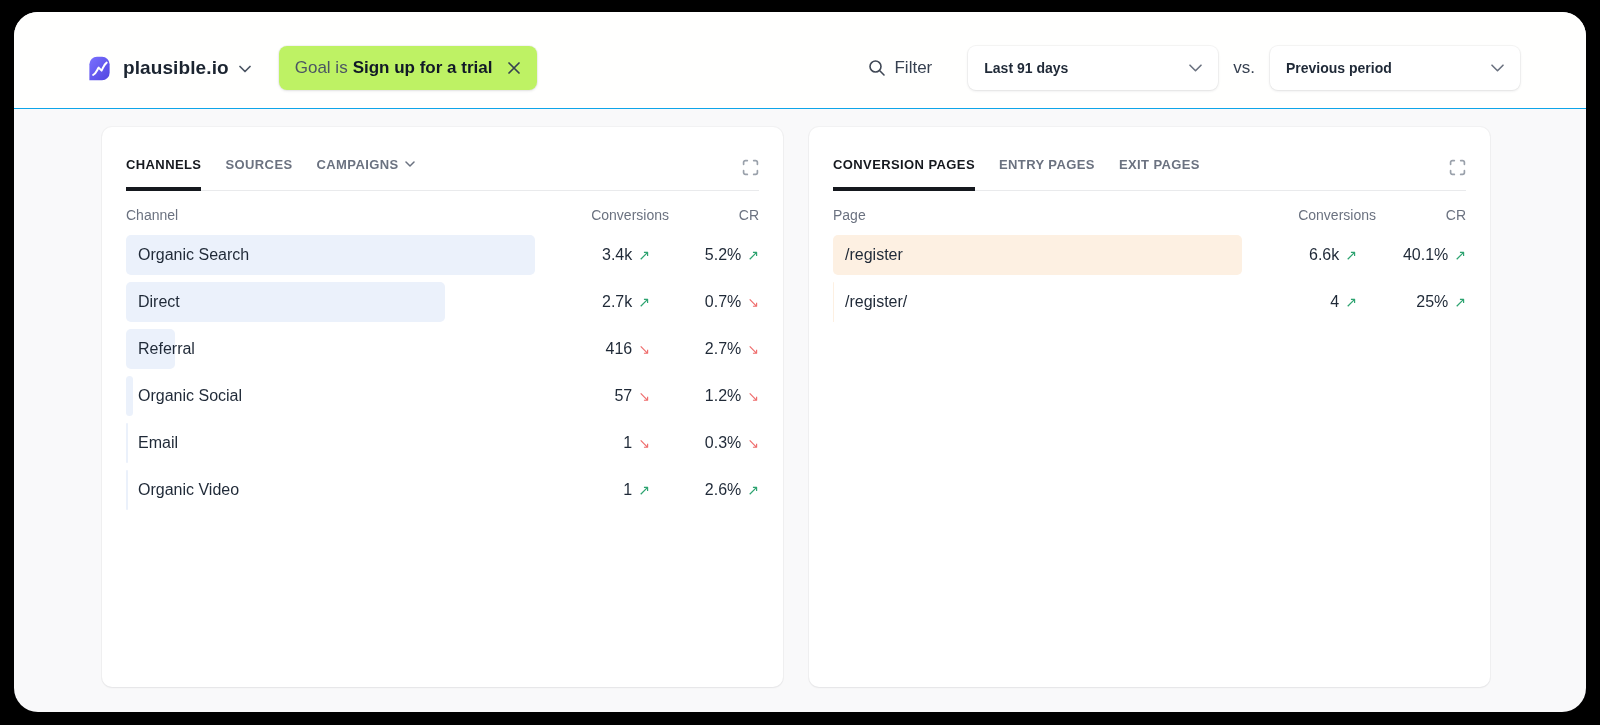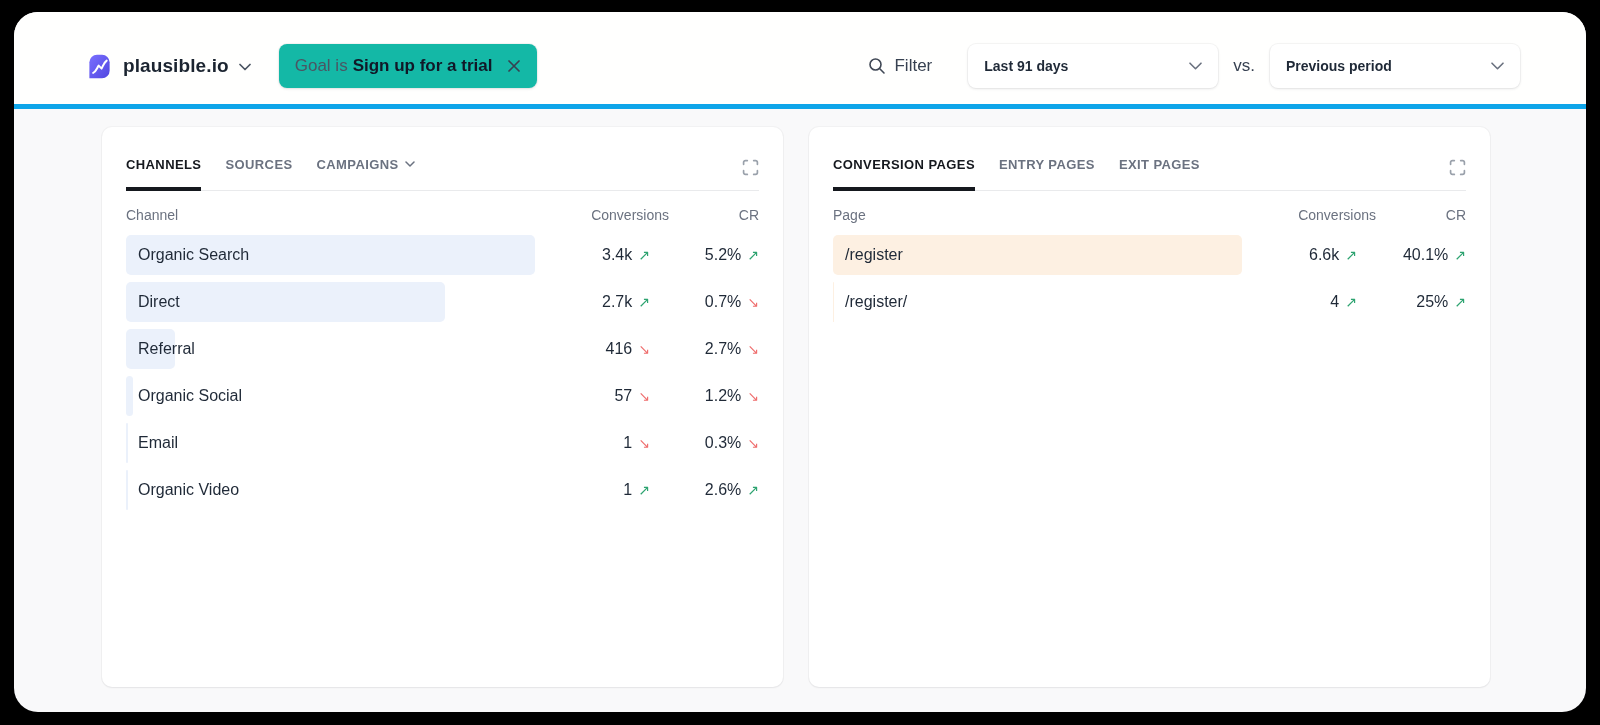--- a/index.html
+++ b/index.html
@@ -3,28 +3,28 @@
 <meta charset="utf-8">
 <style>
   * { margin:0; padding:0; box-sizing:border-box; }
   html,body { width:1600px; height:725px; background:#000; font-family:"Liberation Sans","DejaVu Sans",sans-serif; }
   .frame {
     position:absolute; left:14px; top:12px; width:1572px; height:700px;
     background:#f9f9fa; border-radius:24px; overflow:hidden;
   }
   
   .topbar {
-    height:97px; background:#fffffe; border-bottom:5px solid #0ea5e9;
+    height:97px; background:#fffffe; border-bottom:1px solid #0ea5e9;
     display:flex; align-items:center; padding:16px 66px 0 72px;
   }
   .site-picker { display:flex; align-items:center; gap:10px; cursor:pointer; }
   .site-name { font-size:19px; font-weight:700; color:#1b2430; letter-spacing:.1px; }
   .chev { flex:0 0 auto; }
   .chip {
-    margin-left:28px; height:44px; background:#14b8a6; border-radius:8px;
+    margin-left:28px; height:44px; background:#bef264; border-radius:8px;
     box-shadow:0 1px 3px rgba(16,24,40,.10), 0 0 0 1px rgba(16,24,40,.035);
     display:flex; align-items:center; padding:0 16px; gap:5px; font-size:17px; color:#4b5563; cursor:pointer;text-align:center;
   }
   .chip b { color:#111827; font-weight:700; }
   .chip .x { margin-left:10px; display:flex; align-items:center; }
   .spacer { flex:1; }
   .filter-btn { display:flex; align-items:center; gap:8px; background:none; border:none;
     font-family:inherit; font-size:17px; color:#374151; cursor:pointer; }
   .select {
     width:250px; height:44px; background:#fff; border-radius:8px;

